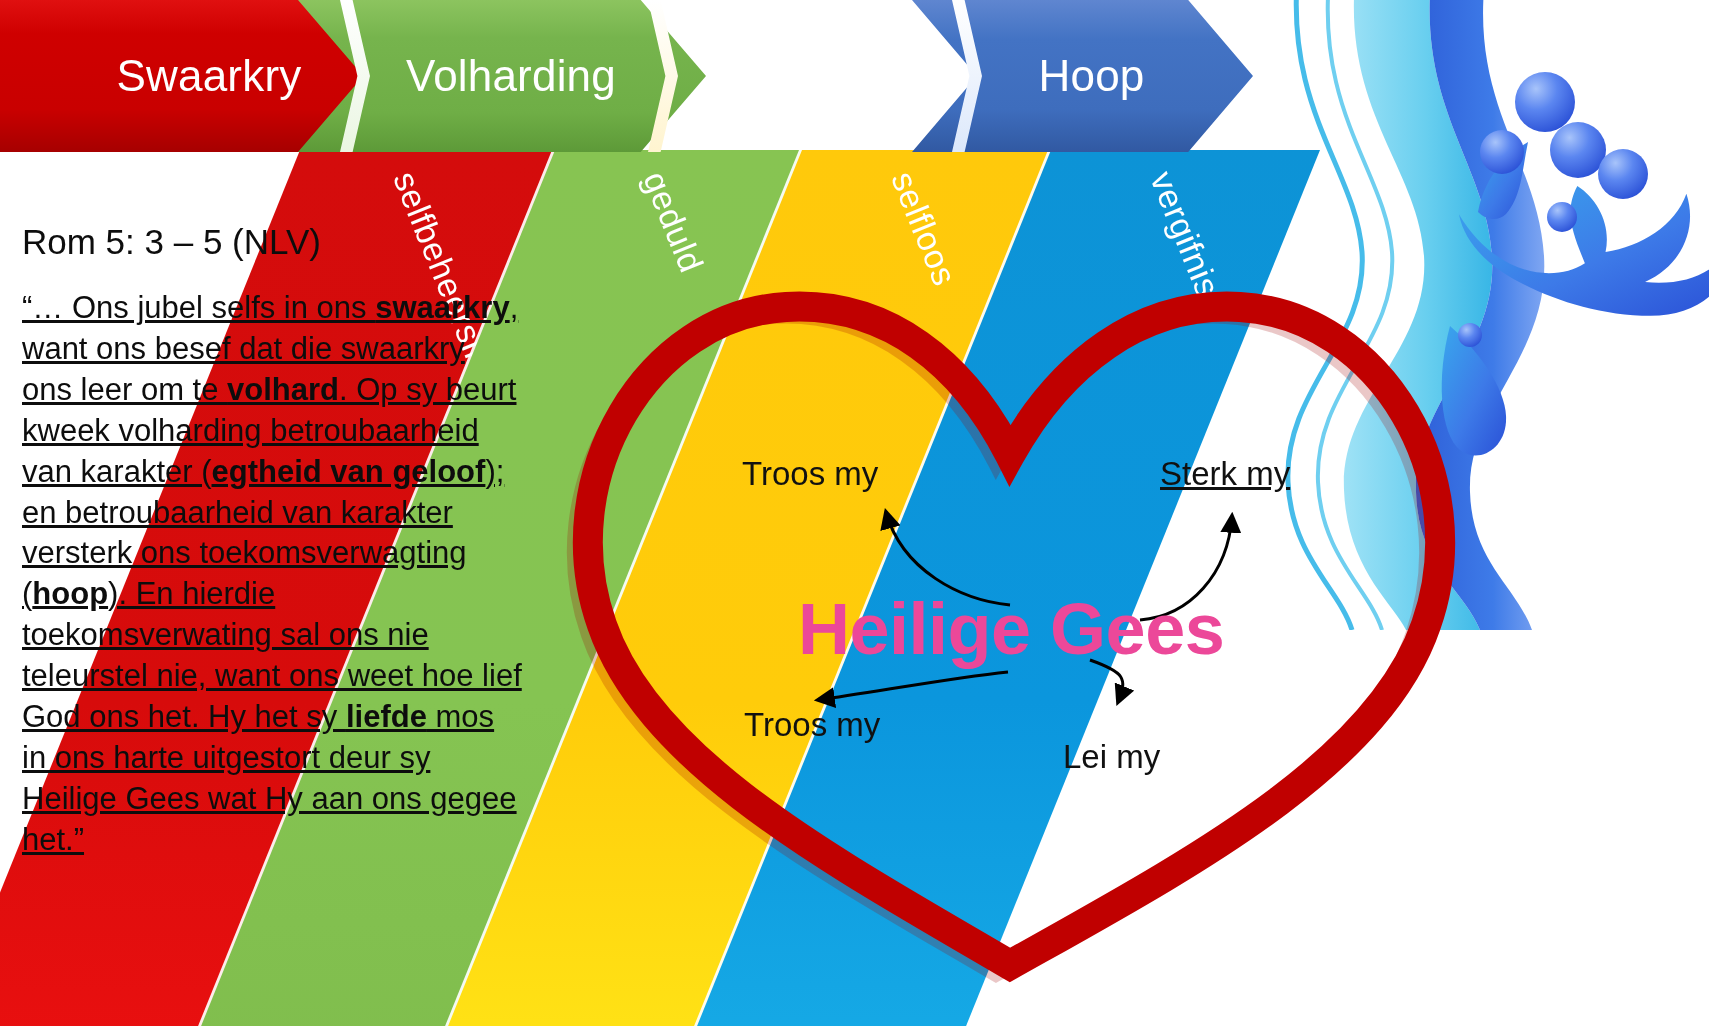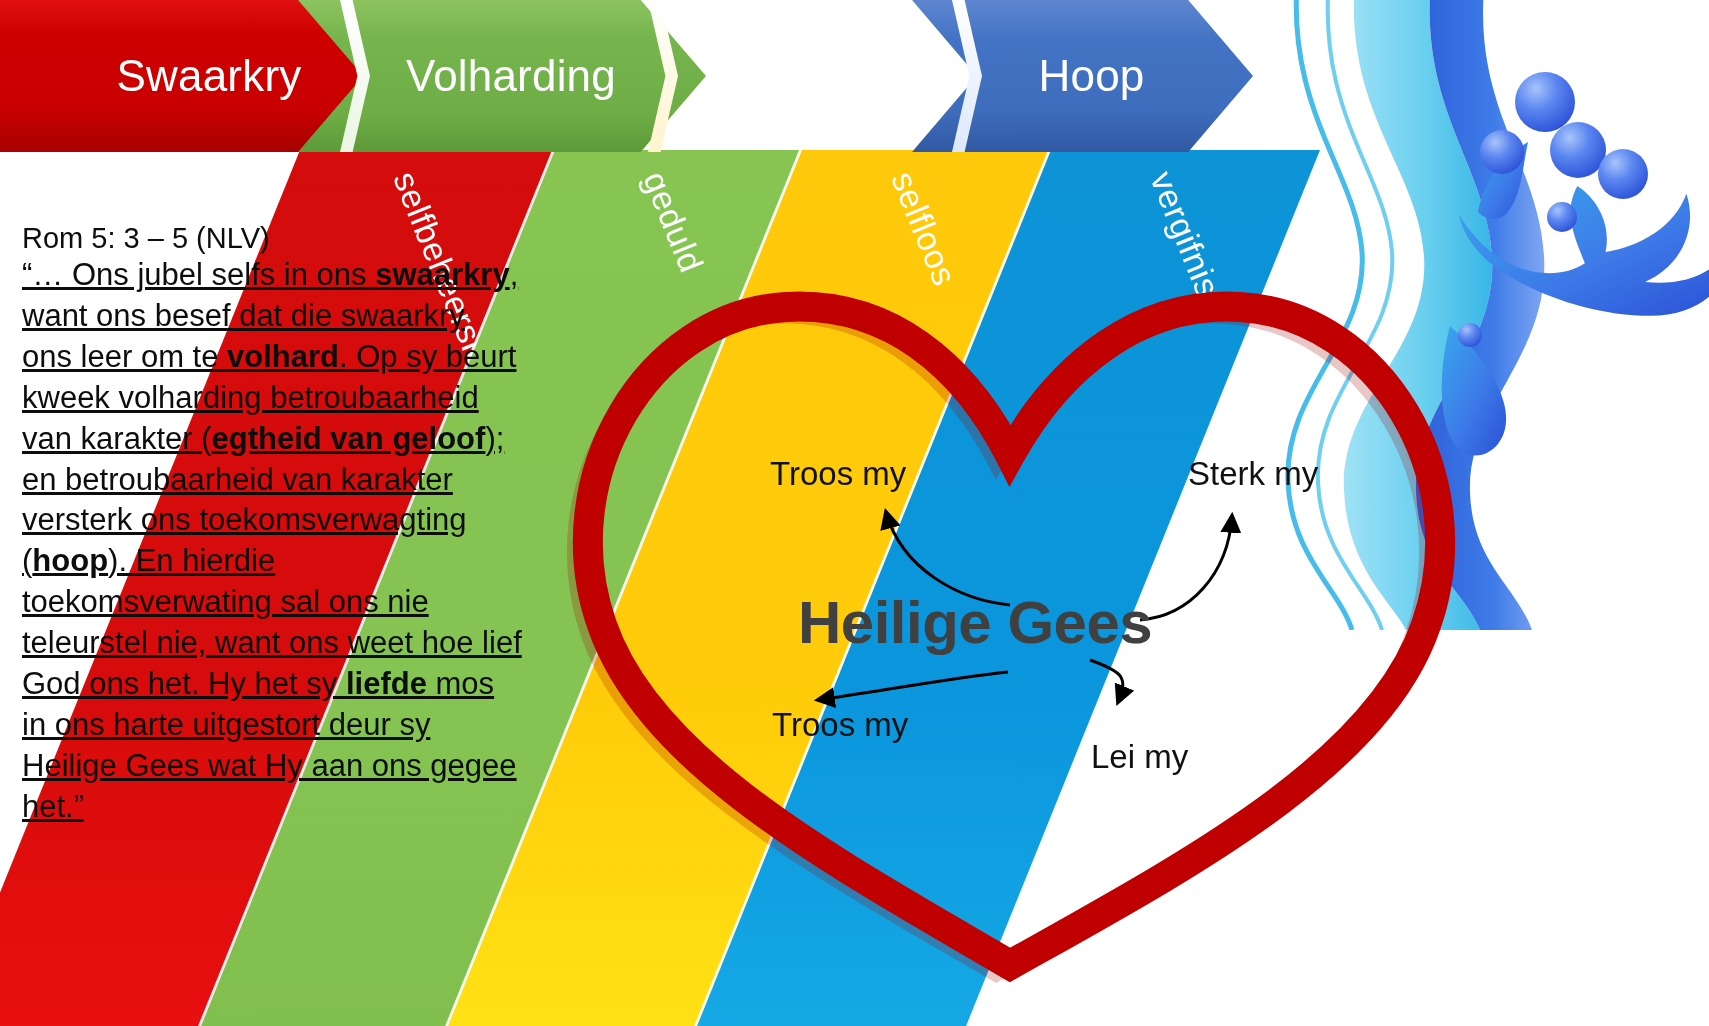--- a/index.html
+++ b/index.html
@@ -143,47 +143,47 @@
 
   
   #scripture {
     position: absolute;
     left: 22px;
     top: 222px;
     width: 500px;
     color: #0d0d0d;
   }
   #scripture-ref {
-    font-size: 29px;
+    font-size: 35px;
+    margin-bottom: 26px;
   }
   #scripture-body {
     font-size: 31px;
     line-height: 1.32;
     text-decoration: underline;
   }
   #scripture-body b { font-weight: bold; }
 
   
   .dlabel {
     position: absolute;
     color: #111111;
     font-size: 33px;
     white-space: nowrap;
-    margin-left: 28px;
   }
   #label-troos  { left: 742px; top: 455px; }
-  #label-sterk  { left: 1160px; top: 455px; }
+  #label-sterk  { left: 1160px; top: 455px; text-decoration: underline; }
   #label-leer   { left: 744px; top: 706px; }
   #label-lei    { left: 1063px; top: 738px; }
   #label-heilige-gees {
     position: absolute;
     left: 798px; top: 588px;
-    font-size: 60px;
+    font-size: 72px;
     font-weight: bold;
-    color: #404040;
+    color: #ec4899;
     letter-spacing: -.5px;
     white-space: nowrap;
   }
 </style>
 </head>
 <body>
 
 <div id="stage">
 
   <div id="band-wrap">

